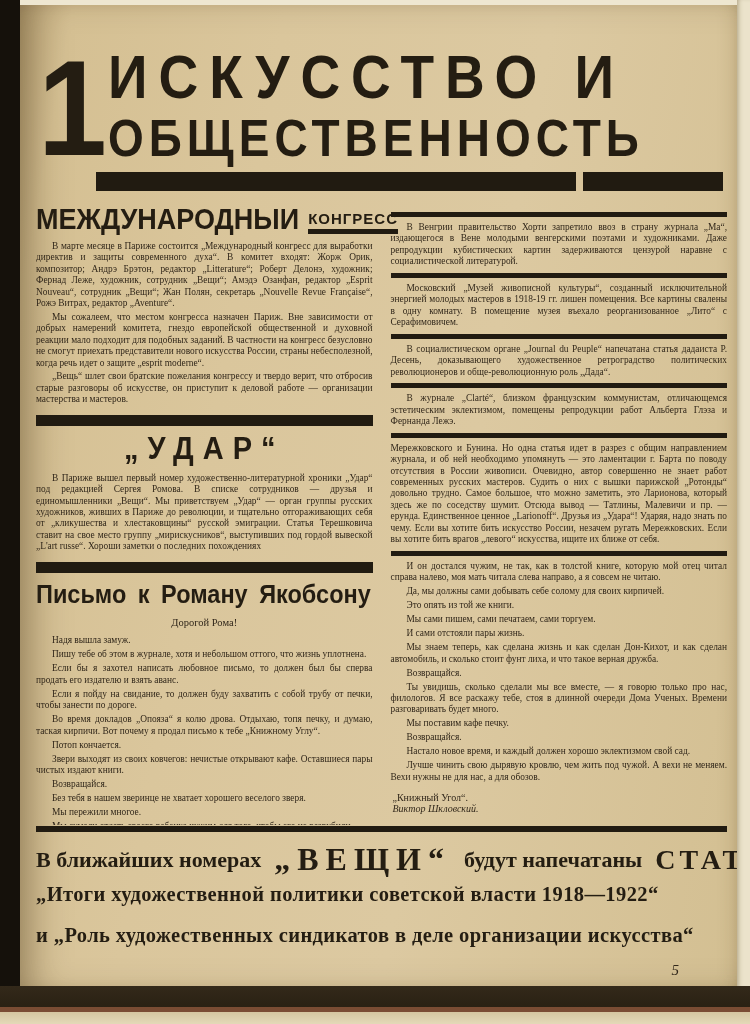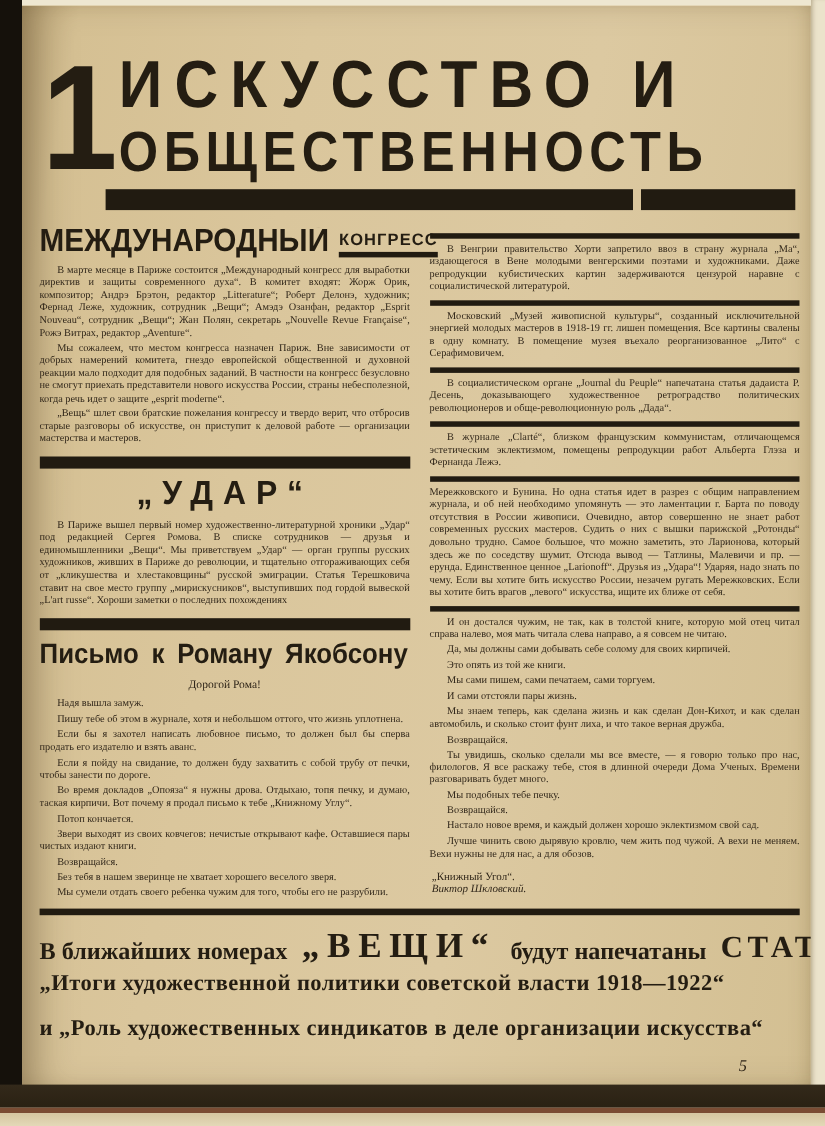--- a/index.html
+++ b/index.html
@@ -74,21 +74,21 @@
     white-space:nowrap; word-spacing:5px; margin:4px 0 8px; transform:scaleY(1.08); transform-origin:top left;
   }
   .salutation { text-align:center; font-size:10.5px; margin:12px 0 7px; }
 
   .signoff { display:flex; justify-content:space-between; font-size:10px; margin-top:9px; padding:0 2px;flex-direction:column; }
   .sig { font-style:italic; }
 
   
   .announce { position:absolute; left:16px; right:10px; bottom:40px; }
   .announce-bar { height:6px; background:#211b11; margin-bottom:9px; }
-  .a-line1 { display:flex; align-items:flex-end; gap:13px; font-weight:bold; color:#241d12; white-space:nowrap; }
+  .a-line1 { display:flex; align-items:center; gap:13px; font-weight:bold; color:#241d12; white-space:nowrap; }
   .a-md { font-size:22px; }
   .a-xl { font-size:32px; letter-spacing:7px; }
   .a-lg { font-size:28px; letter-spacing:4px; }
   .a-line2, .a-line3 { font-weight:bold; font-size:20.5px; color:#241d12; margin-top:5px; letter-spacing:0.4px; white-space:nowrap; }
   .a-line3 { margin-top:18px; }
 
   .pageno { position:absolute; right:58px; bottom:8px; font:italic 15px "Liberation Serif", serif; color:#31271a; }
 </style>
 </head>
 <body>
@@ -126,25 +126,26 @@
         <p class="body ind">В Париже вышел первый номер художественно-литературной хроники „Удар“ под редакцией Сергея Ромова. В списке сотрудников — друзья и единомышленники „Вещи“. Мы приветствуем „Удар“ — орган группы русских художников, живших в Париже до революции, и тщательно отгораживающих себя от „кликушества и хлестаковщины“ русской эмиграции. Статья Терешковича ставит на свое место группу „мирискусников“, выступивших под гордой вывеской „L'art russe“. Хороши заметки о последних похождениях</p>
 
         <div class="rule thick"></div>
 
         <h2 class="letter-head">Письмо к Роману Якобсону</h2>
         <p class="salutation">Дорогой Рома!</p>
         <p class="body ind lp">Надя вышла замуж.</p>
         <p class="body ind lp">Пишу тебе об этом в журнале, хотя и небольшом оттого, что жизнь уплотнена.</p>
         <p class="body ind lp">Если бы я захотел написать любовное письмо, то должен был бы сперва продать его издателю и взять аванс.</p>
         <p class="body ind lp">Если я пойду на свидание, то должен буду захватить с собой трубу от печки, чтобы занести по дороге.</p>
-        <p class="body ind lp">Во время докладов „Опояза“ я нужны дрова. Отдыхаю, топя печку, и думаю, таская кирпичи. Вот почему я продал письмо к тебе „Книжному Углу“.</p>
+        <p class="body ind lp">Во время докладов „Опояза“ я колю дрова. Отдыхаю, топя печку, и думаю, таская кирпичи. Вот почему я продал письмо к тебе „Книжному Углу“.</p>
         <p class="body ind lp">Потоп кончается.</p>
         <p class="body ind lp">Звери выходят из своих ковчегов: нечистые открывают кафе. Оставшиеся пары чистых издают книги.</p>
         <p class="body ind lp">Возвращайся.</p>
         <p class="body ind lp">Без тебя в нашем зверинце не хватает хорошего веселого зверя.</p>
+        <p class="body ind lp">Мы пережили многое.</p>
         <p class="body ind lp">Мы сумели отдать своего ребенка чужим для того, чтобы его не разрубили.</p>
       </div>
 
       <div class="col">
         <div class="rule"></div>
         <p class="body ind">В Венгрии правительство Хорти запретило ввоз в страну журнала „Ма“, издающегося в Вене молодыми венгерскими поэтами и художниками. Даже репродукции кубистических картин задерживаются цензурой наравне с социалистической литературой.</p>
         <div class="rule"></div>
         <p class="body ind">Московский „Музей живописной культуры“, созданный исключительной энергией молодых мастеров в 1918-19 гг. лишен помещения. Все картины свалены в одну комнату. В помещение музея въехало реорганизованное „Лито“ с Серафимовичем.</p>
         <div class="rule"></div>
         <p class="body ind">В социалистическом органе „Journal du Peuple“ напечатана статья дадаиста Р. Десень, доказывающего художественное ретроградство политических революционеров и обще-революционную роль „Дада“.</p>
@@ -154,21 +155,21 @@
         <p class="body">Мережковского и Бунина. Но одна статья идет в разрез с общим направлением журнала, и об ней необходимо упомянуть — это ламентации г. Барта по поводу отсутствия в России живописи. Очевидно, автор совершенно не знает работ современных русских мастеров. Судить о них с вышки парижской „Ротонды“ довольно трудно. Самое большое, что можно заметить, это Ларионова, который здесь же по соседству шумит. Отсюда вывод — Татлины, Малевичи и пр. — ерунда. Единственное ценное „Larionoff“. Друзья из „Удара“! Ударяя, надо знать по чему. Если вы хотите бить искусство России, незачем ругать Мережковских. Если вы хотите бить врагов „левого“ искусства, ищите их ближе от себя.</p>
         <div class="rule"></div>
         <p class="body ind lp">И он достался чужим, не так, как в толстой книге, которую мой отец читал справа налево, моя мать читала слева направо, а я совсем не читаю.</p>
         <p class="body ind lp">Да, мы должны сами добывать себе солому для своих кирпичей.</p>
         <p class="body ind lp">Это опять из той же книги.</p>
         <p class="body ind lp">Мы сами пишем, сами печатаем, сами торгуем.</p>
         <p class="body ind lp">И сами отстояли пары жизнь.</p>
         <p class="body ind lp">Мы знаем теперь, как сделана жизнь и как сделан Дон-Кихот, и как сделан автомобиль, и сколько стоит фунт лиха, и что такое верная дружба.</p>
         <p class="body ind lp">Возвращайся.</p>
         <p class="body ind lp">Ты увидишь, сколько сделали мы все вместе, — я говорю только про нас, филологов. Я все раскажу тебе, стоя в длинной очереди Дома Ученых. Времени разговаривать будет много.</p>
-        <p class="body ind lp">Мы подобных тебе печку.</p>
+        <p class="body ind lp">Мы поставим кафе печку.</p>
         <p class="body ind lp">Возвращайся.</p>
         <p class="body ind lp">Настало новое время, и каждый должен хорошо эклектизмом свой сад.</p>
         <p class="body ind lp">Лучше чинить свою дырявую кровлю, чем жить под чужой. А вехи не меняем. Вехи нужны не для нас, а для обозов.</p>
         <div class="signoff">
           <span>„Книжный Угол“.</span>
           <span class="sig">Виктор Шкловский.</span>
         </div>
       </div>
     </div>
 

